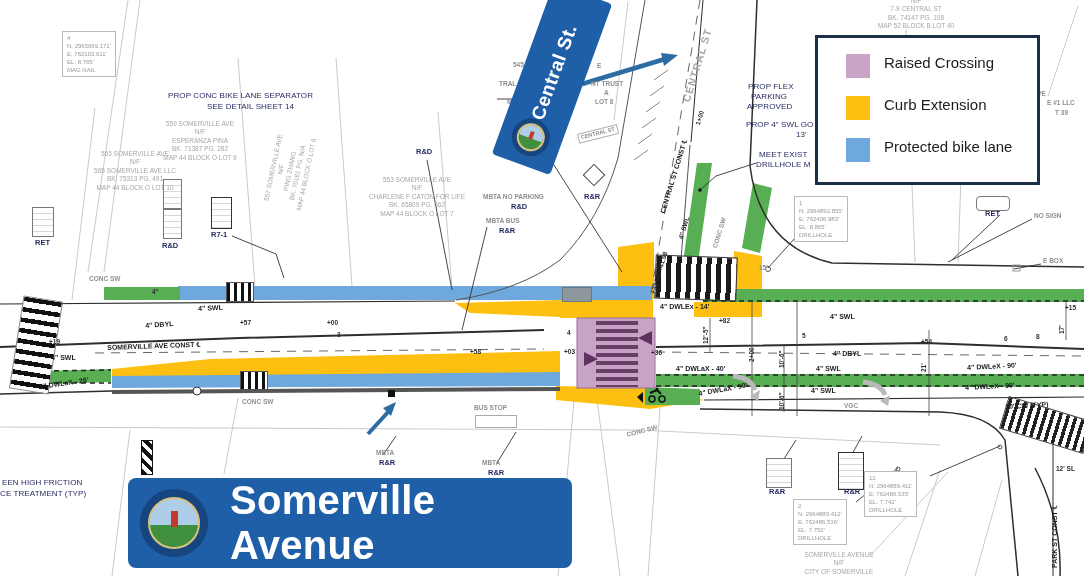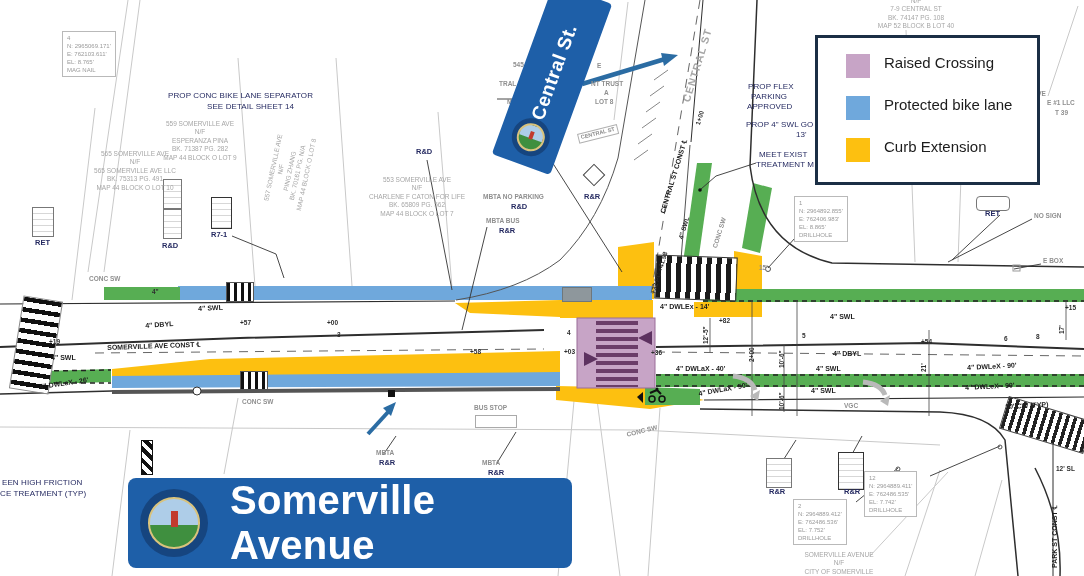--- a/index.html
+++ b/index.html
@@ -241,21 +241,21 @@
 
   <div class="layer">
       <span class="lbl callout" style="left: 168px; top: 92px;">PROP CONC BIKE LANE SEPARATOR</span>
       <span class="lbl callout" style="left: 207px; top: 103px;">SEE DETAIL SHEET 14</span>
       <span class="lbl callout" style="left: 748px; top: 83px;">PROP FLEX</span>
       <span class="lbl callout" style="left: 751px; top: 93px;">PARKING</span>
       <span class="lbl callout" style="left: 747px; top: 103px;">APPROVED</span>
       <span class="lbl callout" style="left: 746px; top: 121px;">PROP 4" SWL GO</span>
       <span class="lbl callout" style="left: 796px; top: 131px;">13'</span>
       <span class="lbl callout" style="left: 759px; top: 151px;">MEET EXIST</span>
-      <span class="lbl callout" style="left: 756px; top: 161px;">TREATMENT M</span>
+      <span class="lbl callout" style="left: 756px; top: 161px;">DRILLHOLE M</span>
       <span class="lbl callout" style="left: 2px; top: 479px;">EEN HIGH FRICTION</span>
       <span class="lbl callout" style="left: 0px; top: 490px;">CE TREATMENT (TYP)</span>
       <span class="lbl sign" style="left: 35px; top: 239px;">RET</span>
       <span class="lbl sign" style="left: 162px; top: 242px;">R&amp;D</span>
       <span class="lbl sign" style="left: 211px; top: 231px;">R7-1</span>
       <span class="lbl sign" style="left: 416px; top: 148px;">R&amp;D</span>
       <span class="lbl sign" style="left: 511px; top: 203px;">R&amp;D</span>
       <span class="lbl sign" style="left: 499px; top: 227px;">R&amp;R</span>
       <span class="lbl sign" style="left: 584px; top: 193px;">R&amp;R</span>
       <span class="lbl sign" style="left: 379px; top: 459px;">R&amp;R</span>
@@ -417,22 +417,22 @@
     </span>
     <span class="ave-text">Somerville Avenue</span>
   </div>
 
   <div class="legend">
     <div class="legend-item">
       <span class="swatch" style="background: rgb(199, 164, 198);"></span>
       <span class="legend-label">Raised Crossing</span>
     </div>
   <div class="legend-item">
+      <span class="swatch" style="background: rgb(253, 192, 16);"></span>
+      <span class="legend-label">Curb Extension</span>
+    </div>
+      <div class="legend-item">
       <span class="swatch" style="background: rgb(111, 168, 220);"></span>
       <span class="legend-label">Protected bike lane</span>
     </div>
-      <div class="legend-item">
-      <span class="swatch" style="background: rgb(253, 192, 16);"></span>
-      <span class="legend-label">Curb Extension</span>
     </div>
-    </div>
 
 </div>
 
 </body></html>

